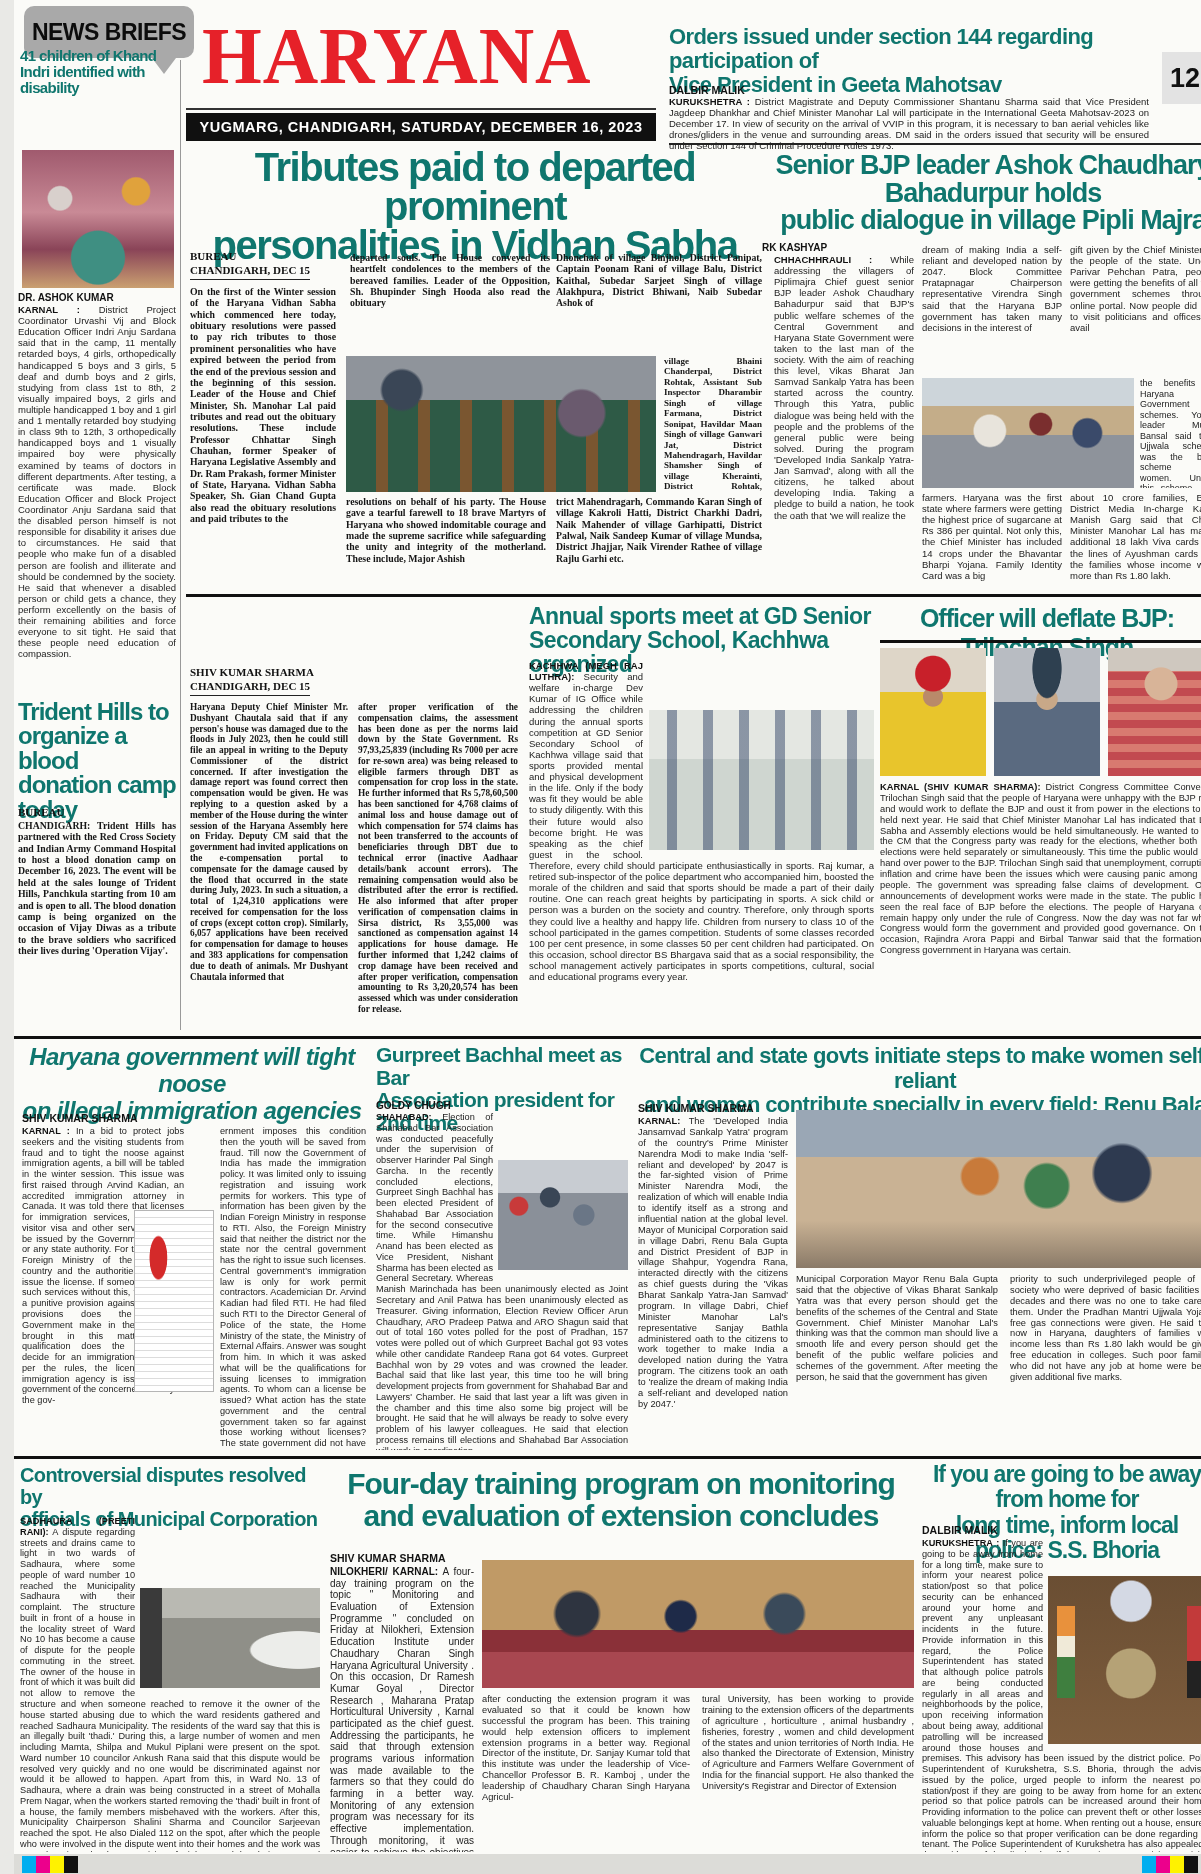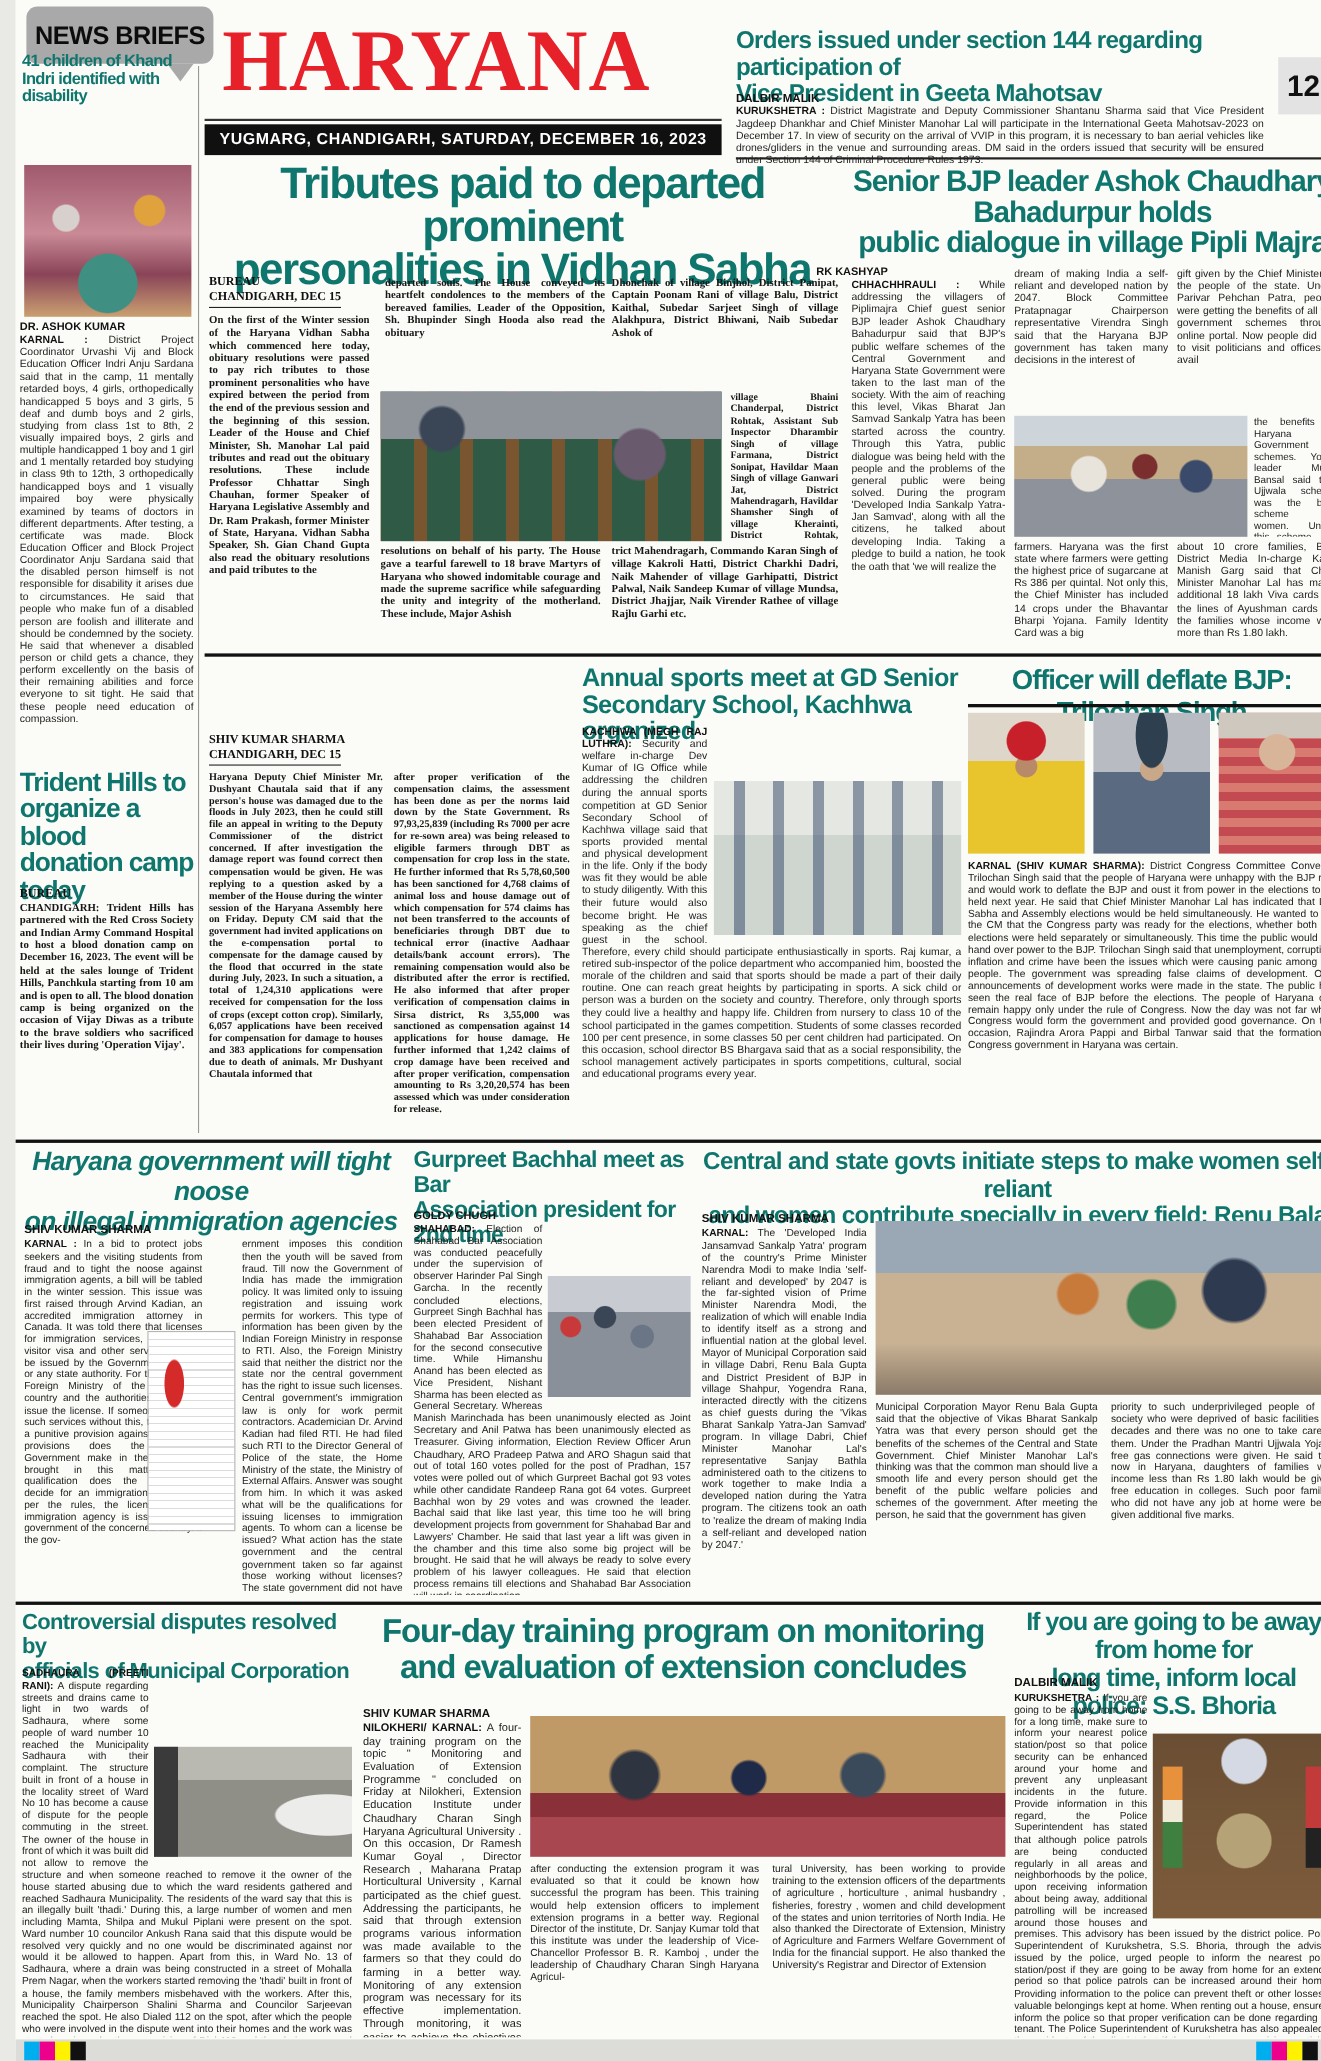--- a/index.html
+++ b/index.html
@@ -135,21 +135,21 @@
   <div class="abs body-serif jus clip" style="left:542px;top:252px;width:206px;height:100px;">Dhonchak of village Binjhol, District Panipat, Captain Poonam Rani of village Balu, District Kaithal, Subedar Sarjeet Singh of village Alakhpura, District Bhiwani, Naib Subedar Ashok of</div>
   <div id="ph-vidhan" class="ph" style="left:332px;top:356px;width:310px;height:136px;"></div>
   <div class="abs body-serif jus clip" style="left:650px;top:356px;width:98px;height:136px;font-size:9px;">village Bhaini Chanderpal, District Rohtak, Assistant Sub Inspector Dharambir Singh of village Farmana, District Sonipat, Havildar Maan Singh of village Ganwari Jat, District Mahendragarh, Havildar Shamsher Singh of village Kherainti, District Rohtak, Havildar Sudhir Singh of village Bhaini Chanderpal, District Rohtak, Havildar Rakesh Lamba of village Barda, Dis-</div>
   <div class="abs body-serif jus clip" style="left:332px;top:496px;width:200px;height:92px;">resolutions on behalf of his party.
 The House gave a tearful farewell to 18 brave Martyrs of Haryana who showed indomitable courage and made the supreme sacrifice while safeguarding the unity and integrity of the motherland. These include, Major Ashish</div>
   <div class="abs body-serif jus clip" style="left:542px;top:496px;width:206px;height:92px;">trict Mahendragarh, Commando Karan Singh of village Kakroli Hatti, District Charkhi Dadri, Naik Mahender of village Garhipatti, District Palwal, Naik Sandeep Kumar of village Mundsa, District Jhajjar, Naik Virender Rathee of village Rajlu Garhi etc.</div>
 
   <div class="abs" style="left:655px;top:143px;width:545px;height:2px;background:#222;"></div>
   <div class="abs hl pre center" style="left:758px;top:152px;width:442px;font-size:27px;line-height:1.02;letter-spacing:-1px;">Senior BJP leader Ashok Chaudhary Bahadurpur holds
 public dialogue in village Pipli Majra</div>
-  <div class="abs byline" style="left:728px;top:242px;font-size:10px;">RK KASHYAP</div>
+  <div class="abs byline" style="left:748px;top:242px;font-size:10px;">RK KASHYAP</div>
   <div class="abs body-sans jus clip" style="left:760px;top:254px;width:140px;height:336px;">
     <b class="lead">CHHACHHRAULI :</b><span> While addressing the villagers of Piplimajra Chief guest senior BJP leader Ashok Chaudhary Bahadurpur said that BJP's public welfare schemes of the Central Government and Haryana State Government were taken to the last man of the society. With the aim of reaching this level, Vikas Bharat Jan Samvad Sankalp Yatra has been started across the country. Through this Yatra, public dialogue was being held with the people and the problems of the general public were being solved. During the program 'Developed India Sankalp Yatra-Jan Samvad', along with all the citizens, he talked about developing India. Taking a pledge to build a nation, he took the oath that 'we will realize the</span>
   </div>
   <div class="abs body-sans jus clip" style="left:908px;top:244px;width:140px;height:130px;">dream of making India a self-reliant and developed nation by 2047. Block Committee Pratapnagar Chairperson representative Virendra Singh said that the Haryana BJP government has taken many decisions in the interest of</div>
   <div class="abs body-sans jus clip" style="left:1056px;top:244px;width:144px;height:130px;">gift given by the Chief Minister to the people of the state. Under Parivar Pehchan Patra, people were getting the benefits of all the government schemes through online portal. Now people did not to visit politicians and offices to avail</div>
   <div id="ph-bjp" class="ph" style="left:908px;top:378px;width:212px;height:110px;"></div>
   <div class="abs body-sans jus clip" style="left:1126px;top:378px;width:74px;height:110px;font-size:9px;">the benefits of Haryana Government schemes. Youth leader Mudit Bansal said that Ujjwala scheme was the best scheme for women. Under this scheme, the Government of India has provided free gas cylinders to</div>
   <div class="abs body-sans jus clip" style="left:908px;top:492px;width:140px;height:96px;">farmers. Haryana was the first state where farmers were getting the highest price of sugarcane at Rs 386 per quintal. Not only this, the Chief Minister has included 14 crops under the Bhavantar Bharpi Yojana.
 Family Identity Card was a big</div>
   <div class="abs body-sans jus clip" style="left:1056px;top:492px;width:144px;height:96px;">about 10 crore families, BJP District Media In-charge Kapil Manish Garg said that Chief Minister Manohar Lal has made additional 18 lakh Viva cards on the lines of Ayushman cards for the families whose income was more than Rs 1.80 lakh.</div>

